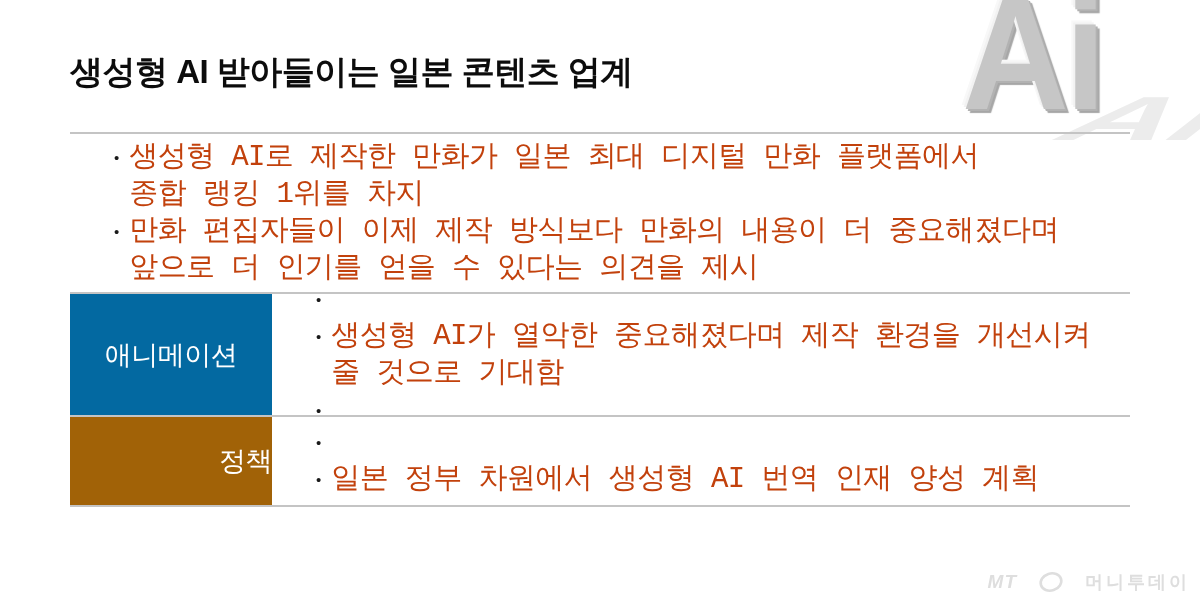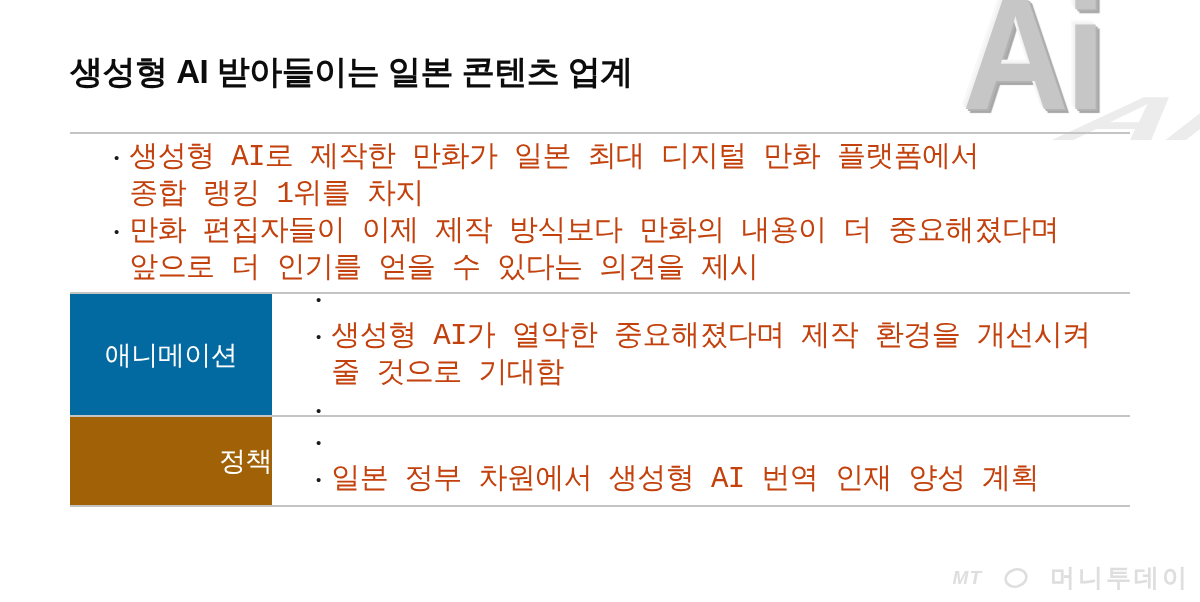--- a/index.html
+++ b/index.html
@@ -128,21 +128,21 @@
   }
   .wm-mt {
     font-style: italic;
     font-weight: bold;
     font-size: 19px;
     letter-spacing: 1px;
   }
   .wm-circle { transform: rotate(-18deg); }
   .wm-brand {
     font-weight: bold;
-    font-size: 25px;
+    font-size: 18px;
     letter-spacing: 3px;
   }
 </style>
 </head>
 <body>
 
 <div class="canvas">
 
   <h1 class="title">생성형 AI 받아들이는 일본 콘텐츠 업계</h1>
 

